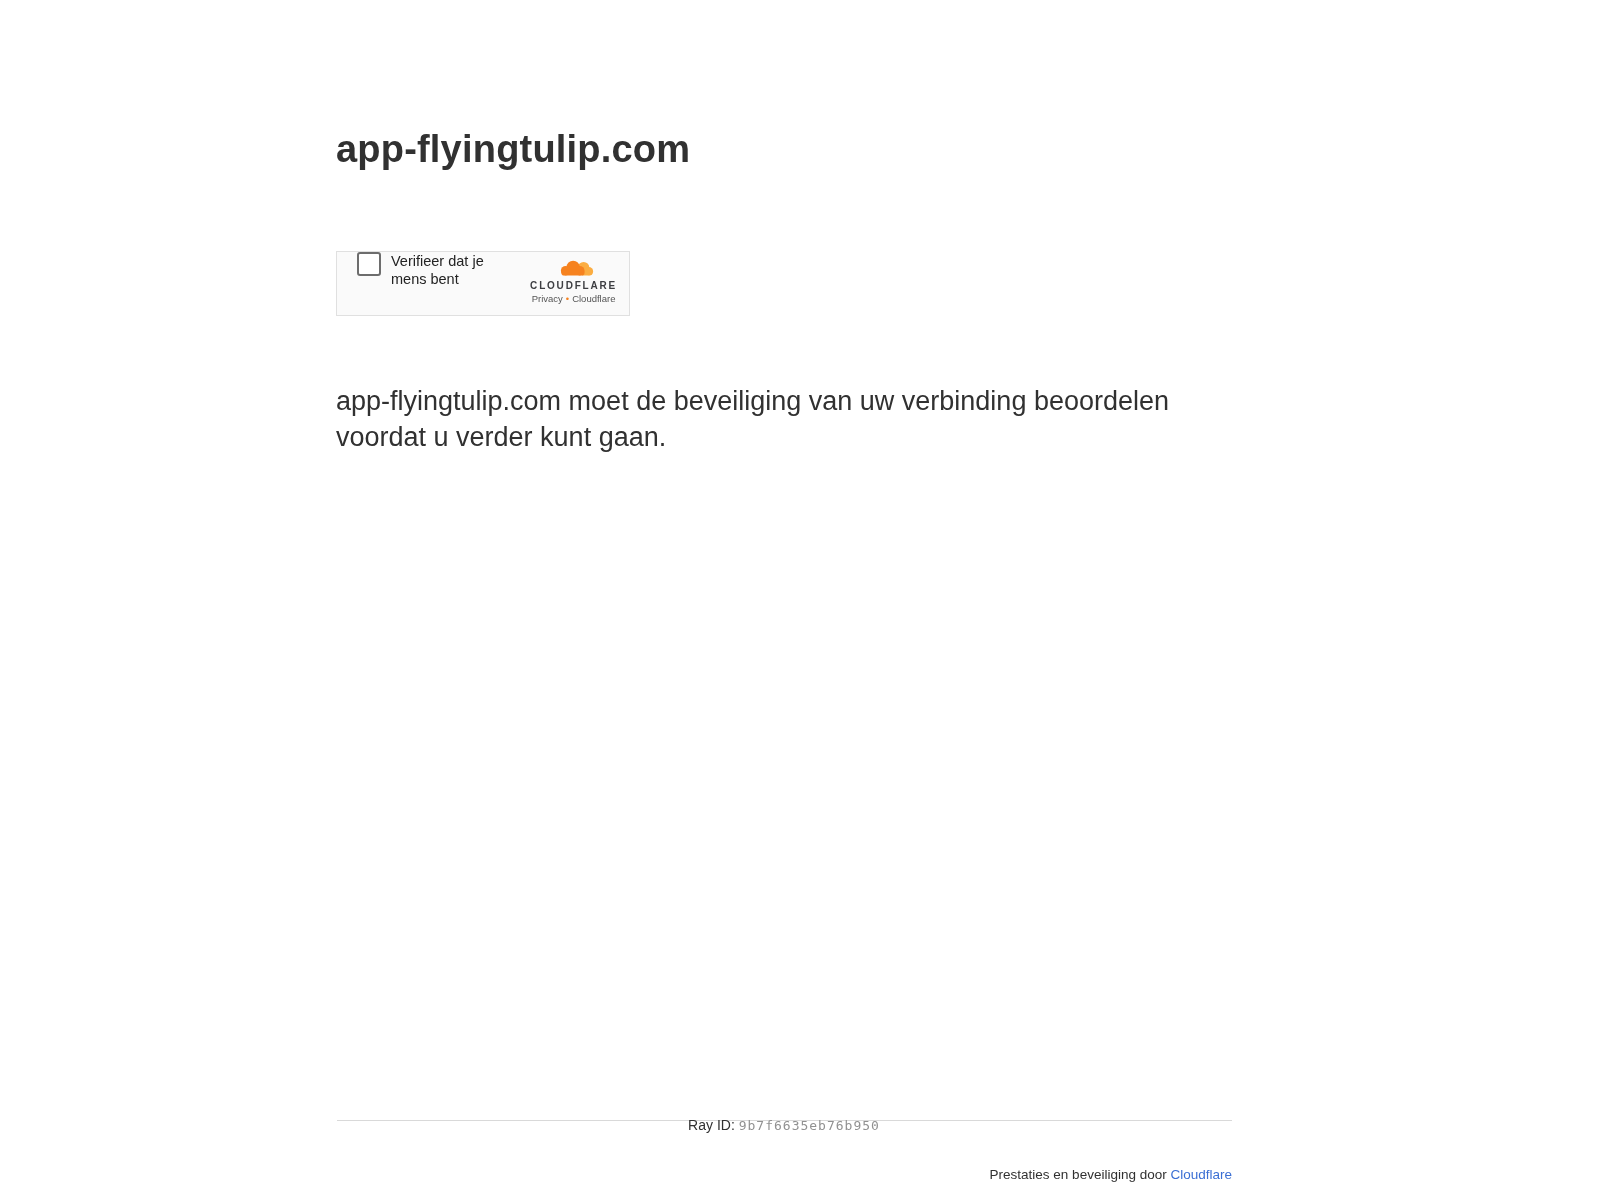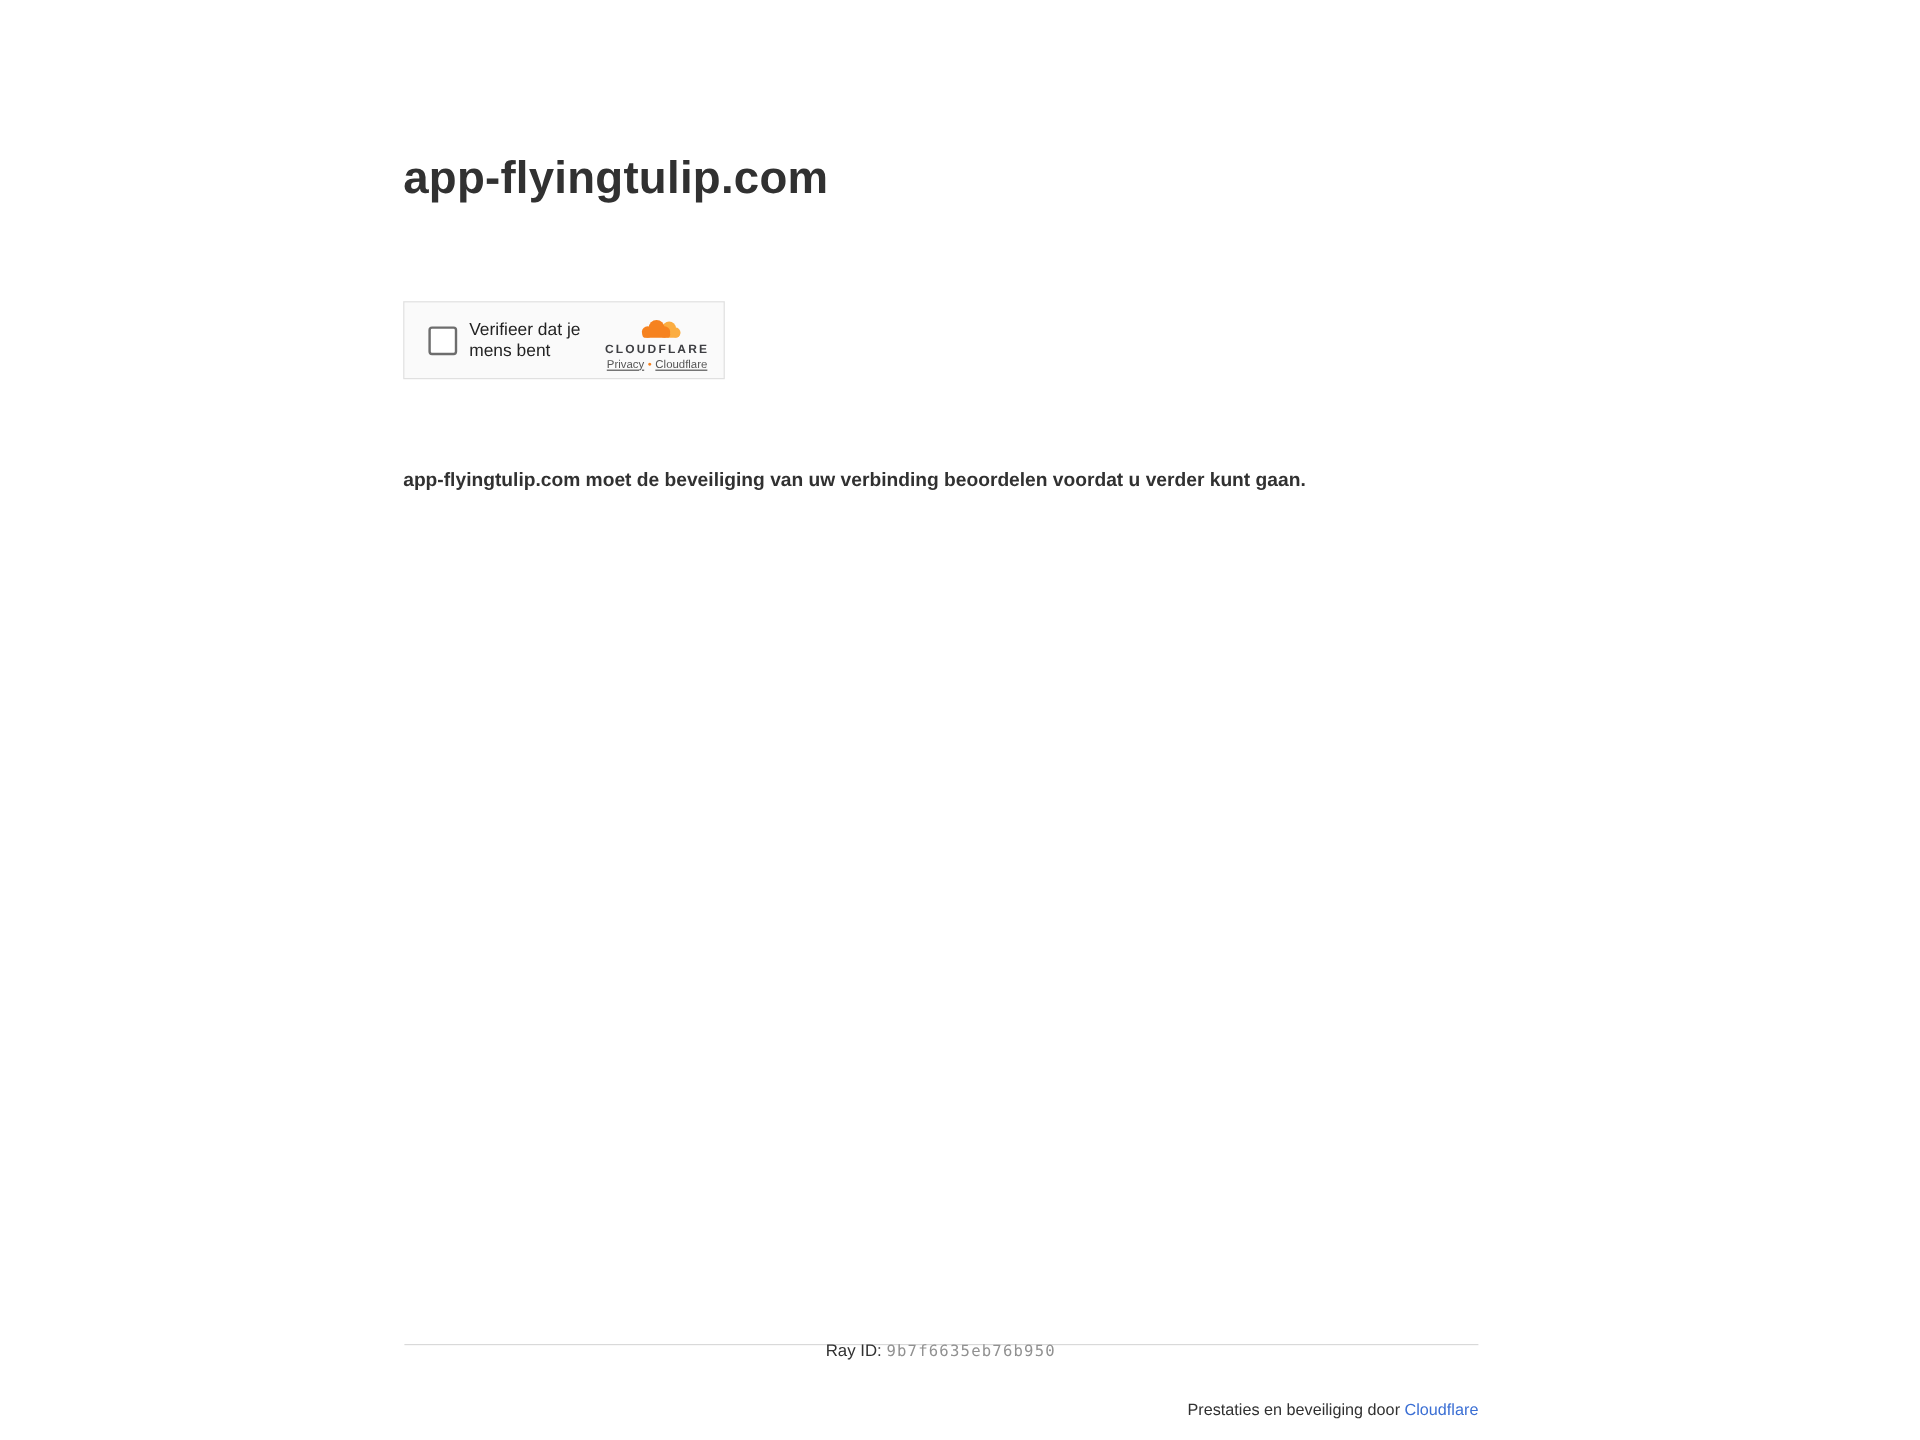--- a/index.html
+++ b/index.html
@@ -49,26 +49,26 @@
     width:896px;
     font-size:21px;
     font-weight:400;
     color:var(--text);
   }
   
   .turnstile{
     position:absolute;
     left:0;
     top:251px;
-    width:268px;
+    width:294px;
     height:65px;
     background:var(--widget-bg);
     border:1px solid var(--widget-border);
     display:flex;
-    align-items:center;
+    align-items:flex-start;
     padding:0 12px 0 20px;
   }
   .checkbox{
     width:24px;
     height:24px;
     flex:0 0 24px;
     background:#ffffff;
     border:2px solid var(--checkbox-border);
     border-radius:3px;
     cursor:pointer;
@@ -101,35 +101,34 @@
     margin-top:1px;
   }
   .brand-links{
     font-size:9.5px;
     margin-top:2px;
     white-space:nowrap;
     color:#555555;
   }
   .brand-links a{
     color:#555555;
-    text-decoration:underline;
     cursor:pointer;
   }
   .brand-links .dot{
     color:var(--accent-orange);
     margin:0 3px;
     text-decoration:none;
   }
   .page-body{
     position:absolute;
     top:383px;
     left:0;
     width:896px;
-    font-size:16px;
-    font-weight:700;
+    font-size:27px;
+    font-weight:400;
     line-height:36px;
     color:var(--text);
   }
   
   .footer-divider{
     position:absolute;
     left:1px;
     top:1120px;
     width:895px;
     height:1px;

